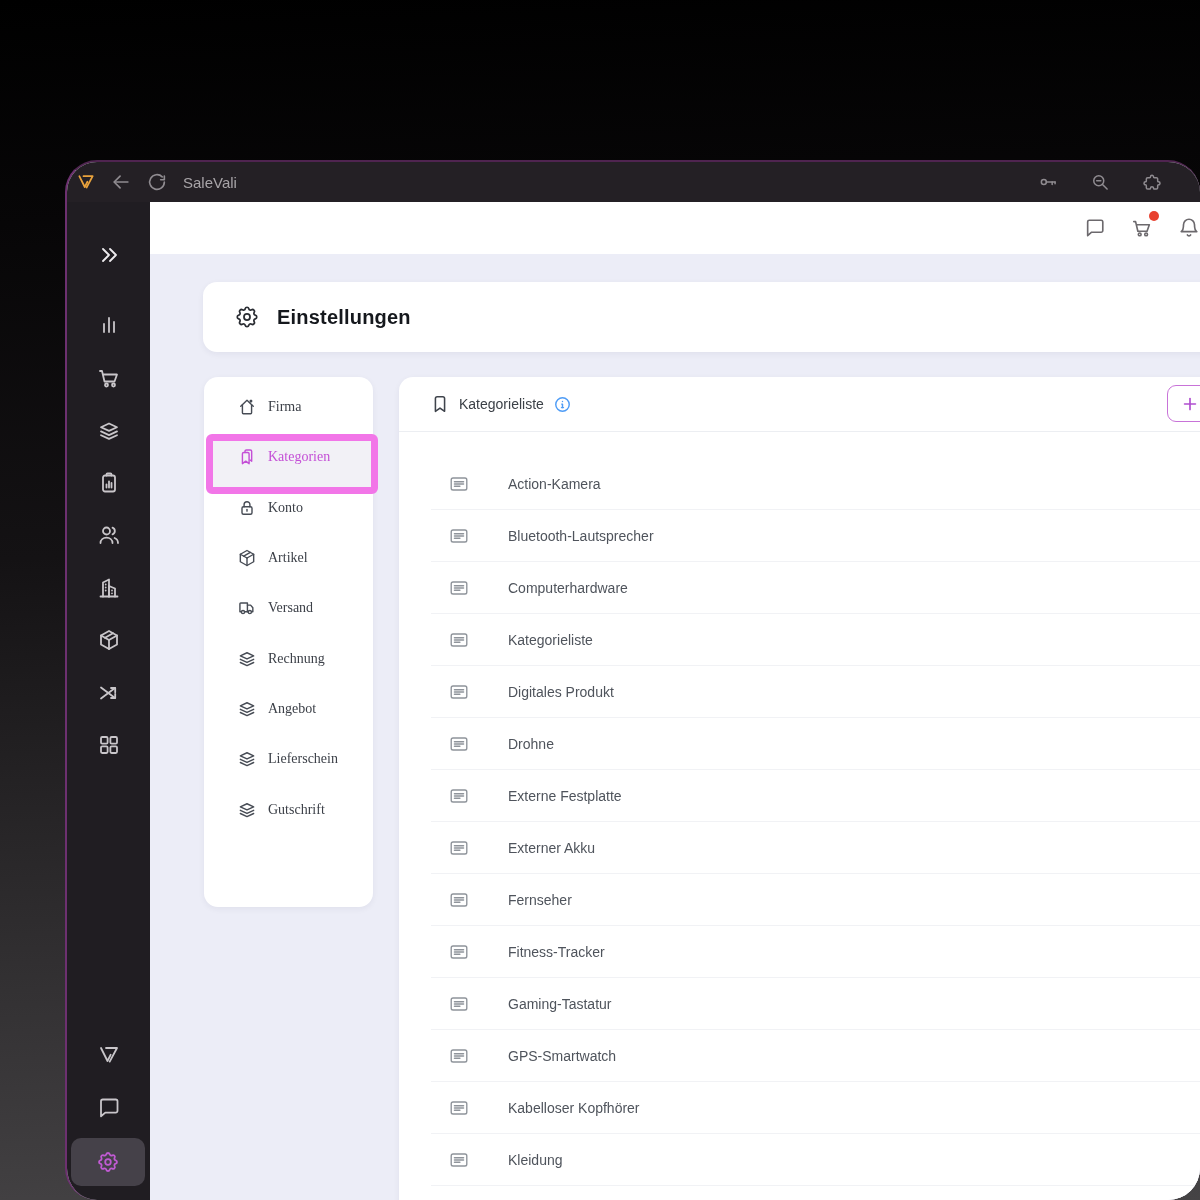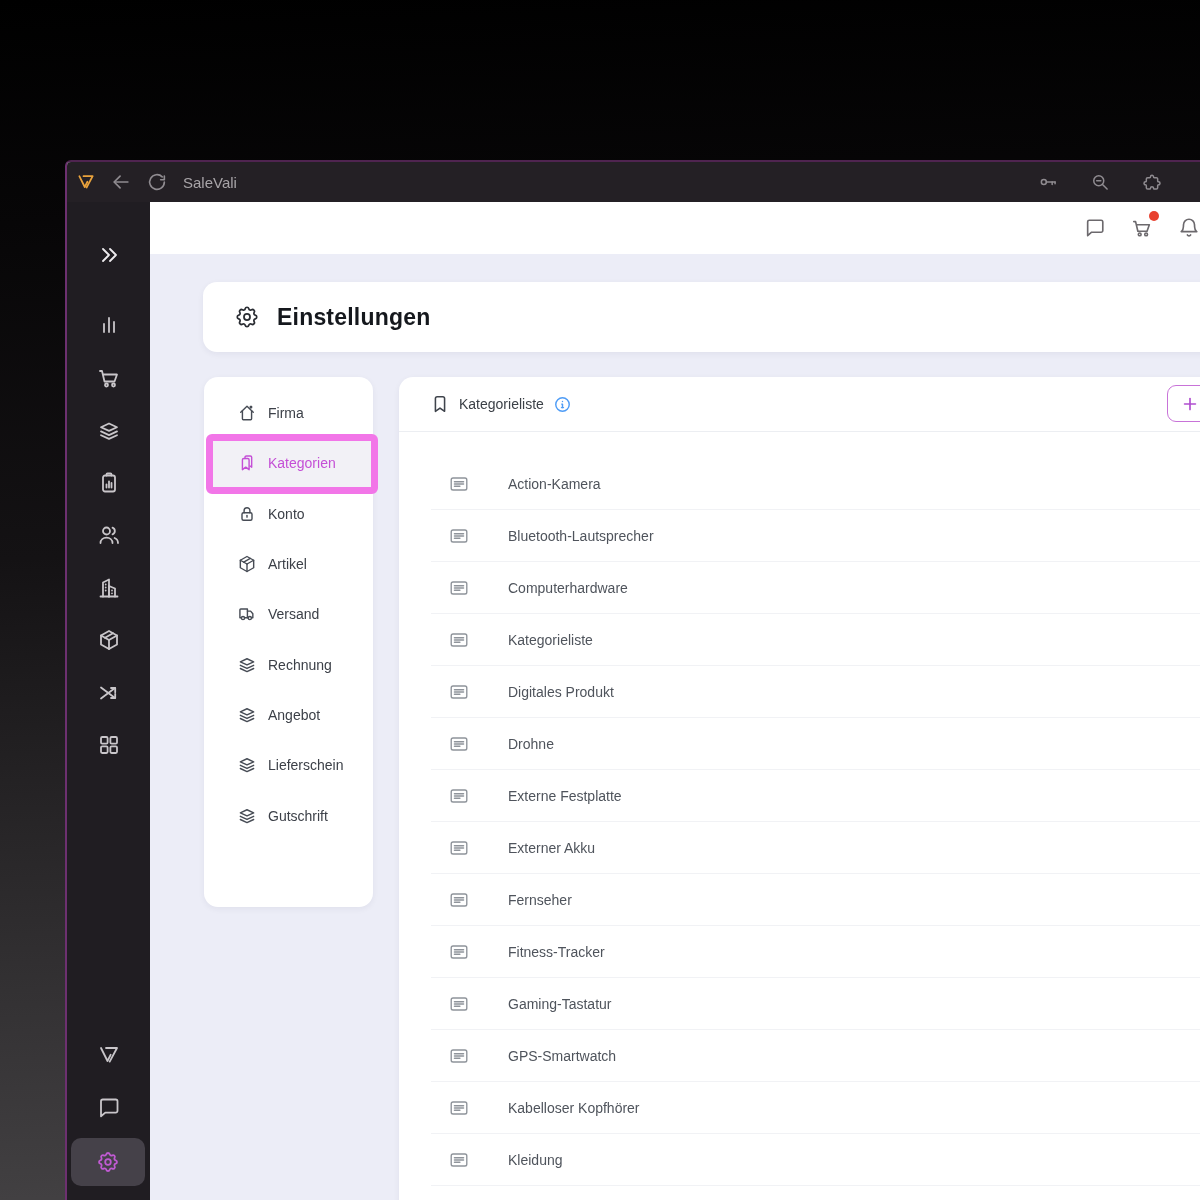--- a/index.html
+++ b/index.html
@@ -7,21 +7,21 @@
     width:1200px;height:1200px;overflow:hidden;position:relative;
     font-family:"Liberation Sans","DejaVu Sans",sans-serif;
     background:linear-gradient(178deg,#000 0%,#070607 18%,#141214 45%,#454345 100%);
   }
   svg.ic{fill:none;stroke:currentColor;stroke-width:1.8;stroke-linecap:round;stroke-linejoin:round;display:block;}
   
   .window{
     position:absolute;left:65px;top:160px;right:0;bottom:0;
     border-left:2px solid #6d3070;border-top:2px solid #4f2450;
     border-top-left-radius:6px;overflow:hidden;
-    display:flex;flex-direction:column;background:#ecedf7;
+    display:flex;flex-direction:column;background:#ecedf7;border-radius:32px;
   }
   
   .browser-bar{flex:none;height:40px;background:#242025;display:flex;align-items:center;position:relative;}
   .brand-logo{width:20px;height:20px;margin-left:9px;color:#e9a23c;}
   .bb-btn{width:22px;height:22px;margin-left:14px;color:#8f8b90;cursor:pointer;}
   .bb-title{margin-left:15px;font-size:15px;color:#a8a4a8;}
   .bb-right{position:absolute;right:38px;top:0;height:100%;display:flex;align-items:center;gap:32px;}
   .bb-right .bb-ic{width:20px;height:20px;color:#8f8b90;}
   
   .app-body{flex:1;display:flex;min-height:0;}
@@ -37,23 +37,23 @@
   .toolbar{flex:none;height:52px;background:#fff;position:relative;}
   .tb-icons{position:absolute;left:934px;top:0;height:100%;display:flex;align-items:center;gap:25px;color:#6c696d;}
   .tb-icons .tb-ic{width:22px;height:22px;position:relative;}
   .tb-ic svg{width:22px;height:22px;}
   .badge{position:absolute;top:-6px;right:-6px;width:10px;height:10px;border-radius:50%;background:#e8412f;}
   .content{flex:1;position:relative;}
   .card{background:#fff;border-radius:14px;box-shadow:0 2px 6px rgba(30,30,60,.06);}
   
   .header-card{position:absolute;left:53px;top:28px;right:-20px;height:70px;display:flex;align-items:center;padding-left:31px;gap:17px;}
   .header-card .hgear{width:26px;height:26px;color:#2a2d33;stroke-width:1.6;}
-  .page-title{font-size:23px;font-weight:600;color:#15181d;letter-spacing:.2px;}
-  
-  .menu-card{position:absolute;left:54px;top:123px;width:169px;height:530px;padding-top:11px;box-sizing:border-box;}
+  .page-title{font-size:20px;font-weight:600;color:#15181d;letter-spacing:.2px;}
+  
+  .menu-card{position:absolute;left:54px;top:123px;width:169px;height:530px;padding-top:5px;box-sizing:border-box;font-family:Liberation Serif, serif;}
   .menu-item{height:50.3px;display:flex;align-items:center;padding-left:33px;gap:11px;font-size:14px;color:#3c4048;position:relative;z-index:1;cursor:pointer;}
   .menu-item svg{width:20px;height:20px;color:#474c55;stroke-width:1.7;flex:none;}
   .menu-item.active{color:#c44fd6;}
   .menu-item.active svg{color:#c44fd6;}
   .active-frame{position:absolute;left:2px;top:57px;right:-5px;height:60px;box-sizing:border-box;
     background:#f2f1f6;border:7px solid #f276e8;border-radius:6px;z-index:0;}
   
   .list-card{position:absolute;left:249px;top:123px;right:-20px;bottom:-20px;display:flex;flex-direction:column;overflow:hidden;}
   .list-header{flex:none;height:54px;display:flex;align-items:center;padding-left:30px;position:relative;border-bottom:1px solid #eceef2;}
   .list-header .bmk{width:22px;height:22px;color:#3f444c;stroke-width:1.7;}

